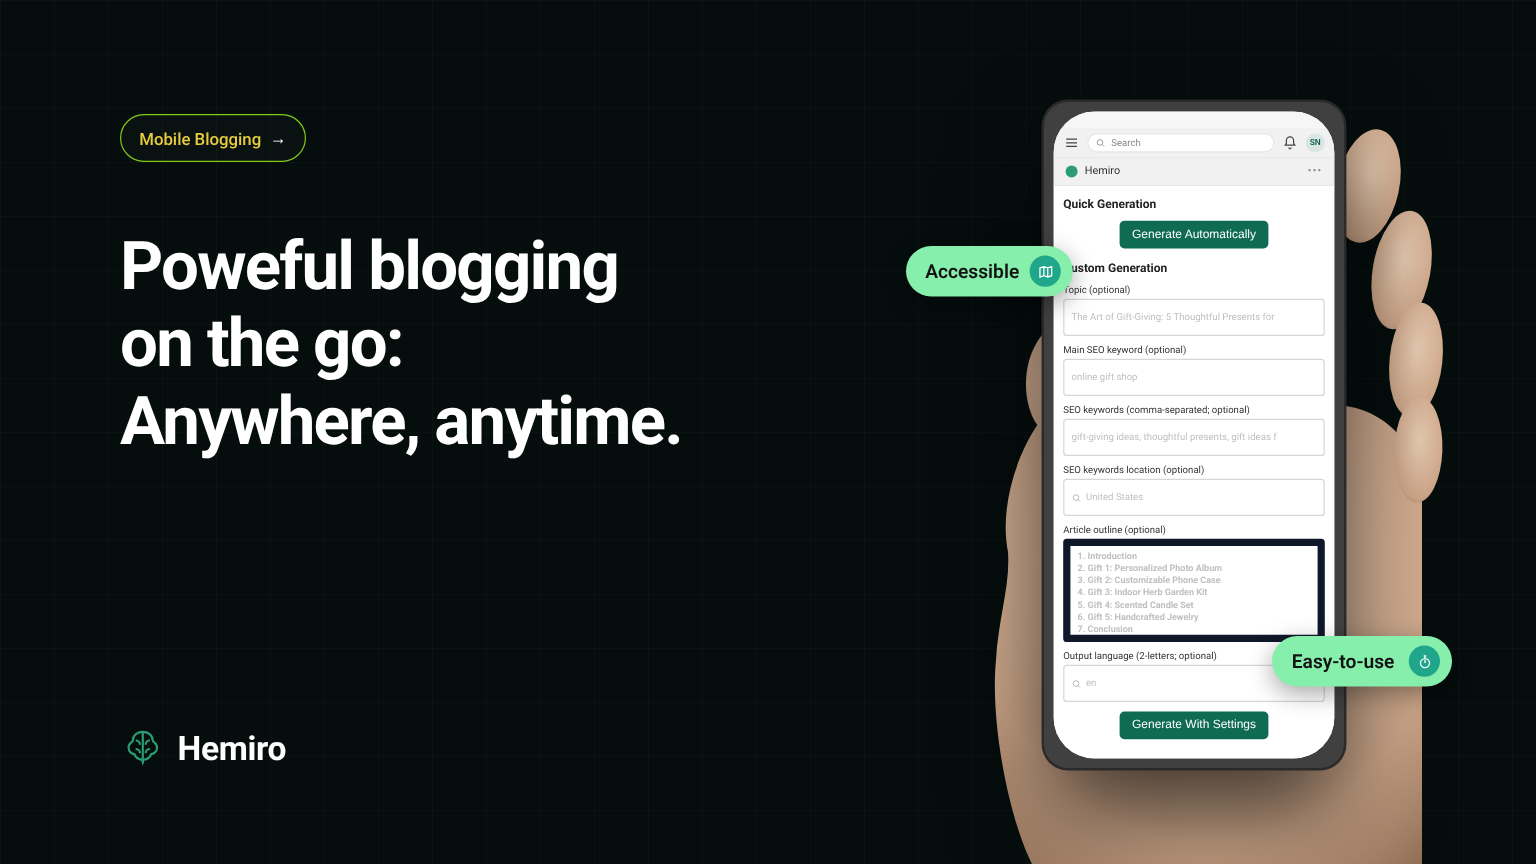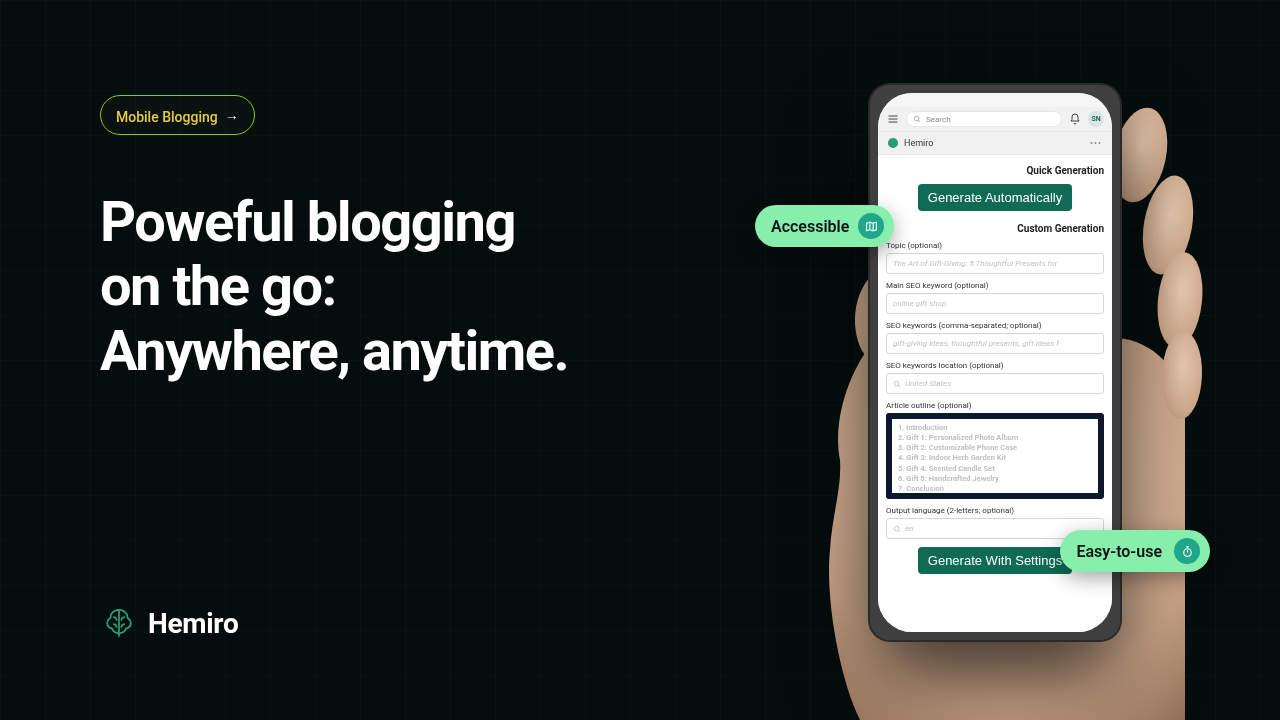--- a/index.html
+++ b/index.html
@@ -87,34 +87,34 @@
     display:flex; align-items:center; gap:6px;
     padding:6px 10px; background:#f1f1f2;
     border-top:1px solid #e8e8e8;
     border-bottom:1px solid #e8e8e8;
     font-size:9px; color:#333;
   }
   .app-header .logo { width:10px; height:10px; border-radius:50%; background:#2a9d76; }
   .app-header .dots { margin-left:auto; letter-spacing:1px; color:#888; font-size:9px; }
 
   .panel { background:#ffffff; padding:10px 8px 0 8px; flex:1; overflow:hidden; }
-  .section-title { font-size:10px; font-weight:700; color:#222;text-align:right; }
+  .section-title { font-size:10px; font-weight:700; color:#222; }
   .gen-btn {
     display:block; margin:8px auto 12px auto;
     background:#0f6b53; color:#fff;
-    font-size:13px; font-weight:500;
+    font-size:10px; font-weight:500;
     border:none; border-radius:4px;
     padding:6px 10px;
   }
   .label { font-size:8px; color:#333; margin-top:7px; margin-bottom:3px; display:block; }
   .input {
     width:100%; background:#fff; border:1px solid #d6d6d6;
     border-radius:3px; padding:4px 6px; font-size:8px;
-    color:#c0c0c0; height:21px;
-    display:flex; align-items:center;font-style:italic;
+    color:#c0c0c0; height:31px;
+    display:flex; align-items:center;
   }
   .input .search-ico { width:8px; height:8px; stroke:#aaa; margin-right:4px; flex:none; }
   .textarea {
     width:100%; background:#fff; border:6px solid #0f172a;
     border-radius:3px; padding:4px 6px; font-size:7.5px;
     color:#c0c0c0; line-height:1.35; height:86px; overflow:hidden;
     white-space:pre-line;
     font-weight:bold;
   }
   .gen-btn.bottom { margin:8px auto 0 auto; }

